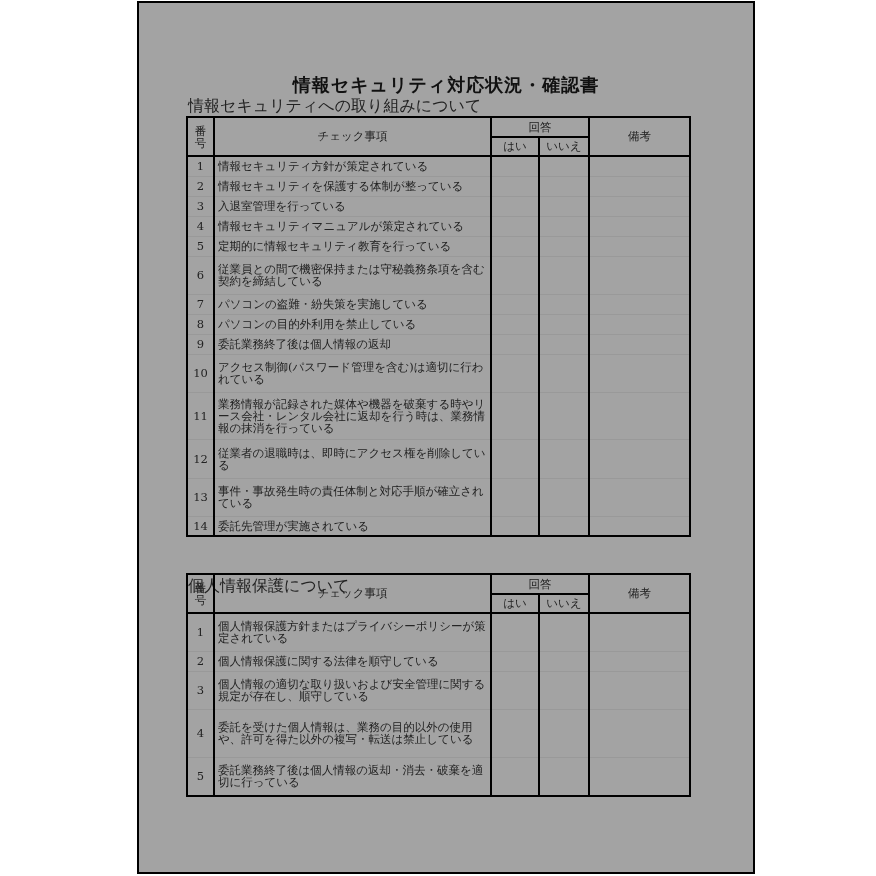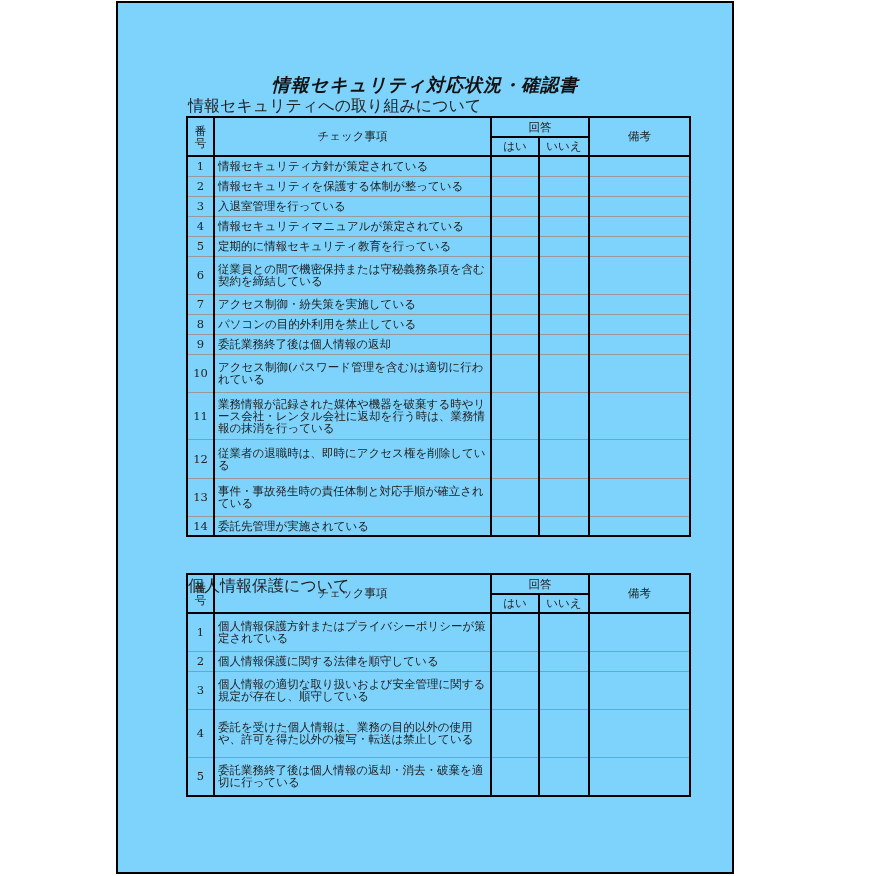--- a/index.html
+++ b/index.html
@@ -1,17 +1,17 @@
 <!DOCTYPE html>
 <html><head>
 <meta charset="utf-8">
 <style>
   html, body { margin:0; padding:0; background:#fff; }
   body { width:876px; height:876px; position:relative; overflow:hidden; font-family:"DejaVu Serif", "Liberation Serif", serif; color:#222; }
-  .page { position:absolute; left:116px; top:1px; width:614px; height:869px; border:2.5px solid #000; background:#7dd3fc;font-style:italic; }
+  .page { position:absolute; left:137px; top:1px; width:614px; height:869px; border:2.5px solid #000; background:#a3a3a3; }
   .title { position:absolute; left:0; width:100%; top:70px; text-align:center; font-family:"DejaVu Sans", sans-serif; font-weight:bold; font-size:18px; color:#111; letter-spacing:1px; }
   .section-label { position:absolute; font-size:16px; color:#222; }
   table.check { position:absolute; border-collapse:collapse; border:2px solid #000; table-layout:fixed; }
   table.check td, table.check th { font-weight:normal; font-size:11.5px; padding:0 3px; vertical-align:middle; }
   table.check th { border:2px solid #000; text-align:center; }
   table.check th.sub { border-top:1.5px solid #000; height:17px; }
   table.check td { border-top:1px solid #999; border-bottom:1px solid #999; border-left:2px solid #000; border-right:2px solid #000; }
   table.check td.num { text-align:center; padding:0; }
   table.check td.item { line-height:12px; text-align:left; }
   table.check tbody tr:first-child td { border-top:2px solid #000; }
@@ -84,21 +84,21 @@
       </tr>
       <tr style="height: 38px;">
         <td class="num">6</td>
         <td class="item">従業員との間で機密保持または守秘義務条項を含む契約を締結している</td>
         <td class="ans"></td>
         <td class="ans"></td>
         <td class="rem"></td>
       </tr>
       <tr style="height: 20px;">
         <td class="num">7</td>
-        <td class="item">アクセス制御・紛失策を実施している</td>
+        <td class="item">パソコンの盗難・紛失策を実施している</td>
         <td class="ans"></td>
         <td class="ans"></td>
         <td class="rem"></td>
       </tr>
       <tr style="height: 20px;">
         <td class="num">8</td>
         <td class="item">パソコンの目的外利用を禁止している</td>
         <td class="ans"></td>
         <td class="ans"></td>
         <td class="rem"></td>

